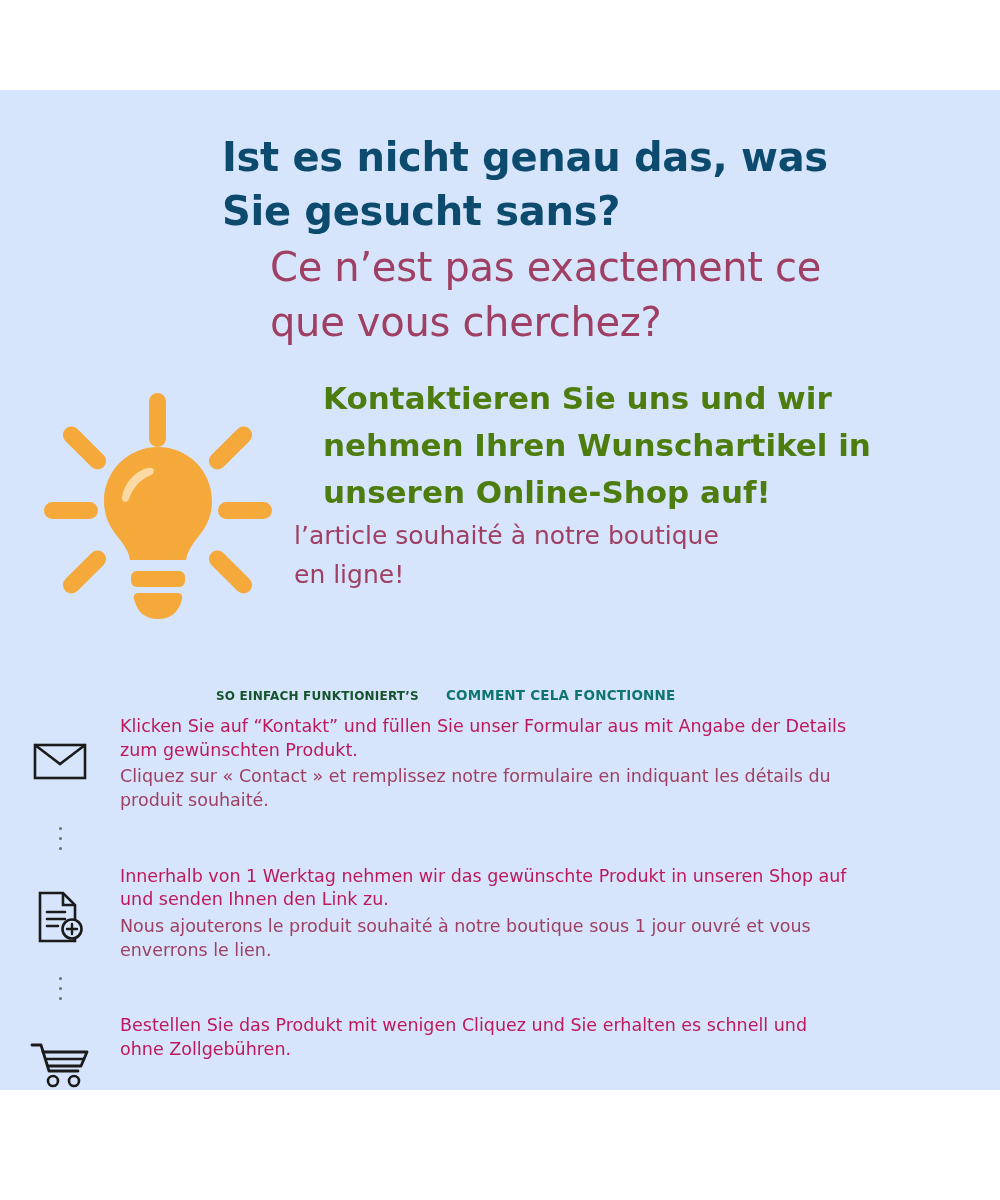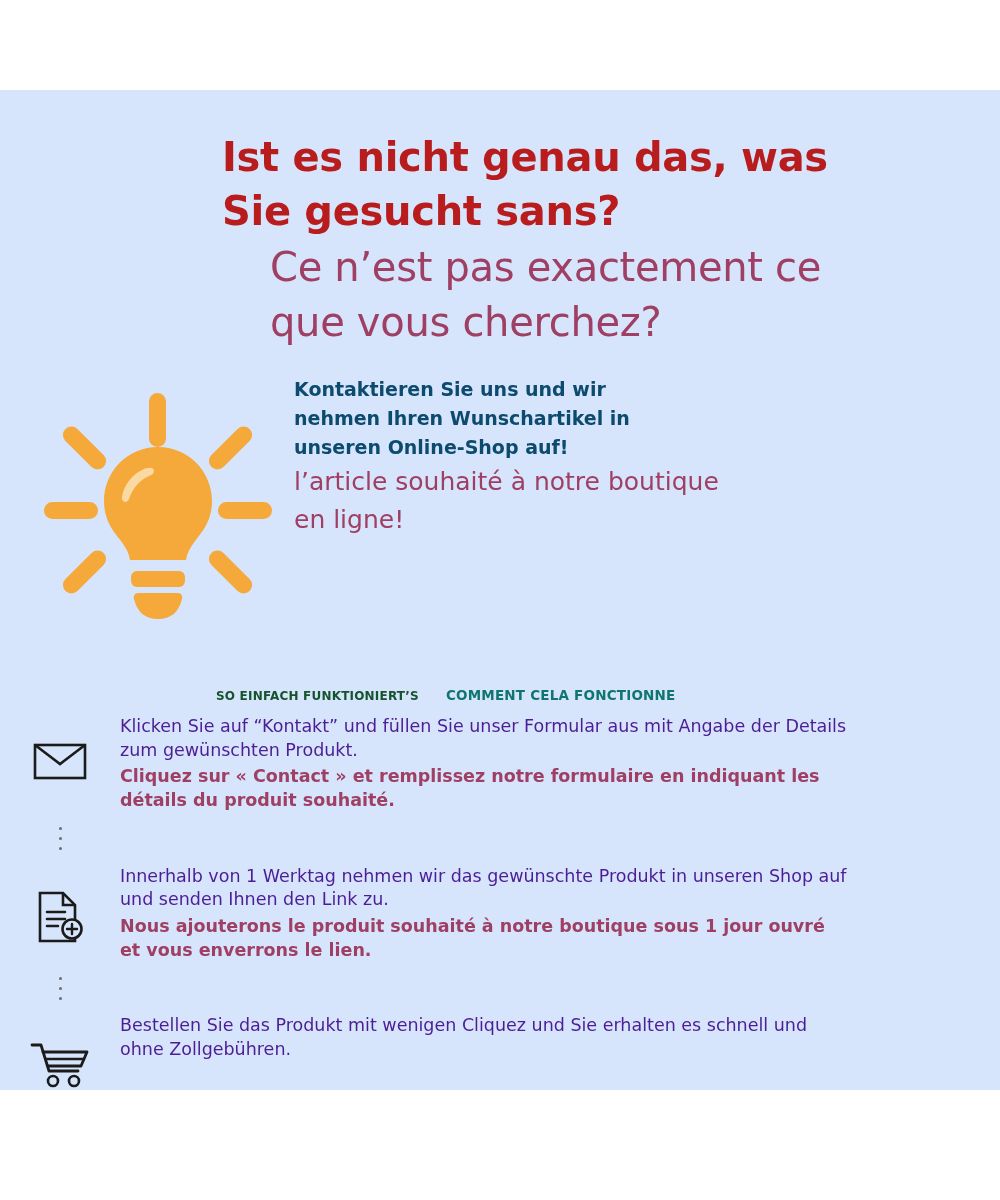--- a/index.html
+++ b/index.html
@@ -26,21 +26,21 @@
   .headline {
     position: absolute;
     left: 222px;
     top: 40px;
     width: 720px;
   }
   .headline .de {
     font-size: 40px;
     font-weight: 700;
     line-height: 1.35;
-    color: #b91c1c;
+    color: #0c4a6e;
     letter-spacing: -0.3px;
   }
   .headline .fr {
     font-size: 40px;
     font-weight: 400;
     line-height: 1.38;
     color: #9e3f63;
     letter-spacing: -0.3px;
     margin-top: 2px;
     margin-left: 48px;
@@ -59,24 +59,25 @@
     width: 240px;
     height: 250px;
   }
   .intro-text {
     position: absolute;
     left: 294px;
     top: 0px;
     width: 660px;
   }
   .intro-text .de {
-    font-size: 19px;
+    font-size: 31px;
     font-weight: 700;
     line-height: 1.52;
-    color: #0c4a6e;
+    color: #4d7c0f;
+    margin-left: 29px;
   }
   .intro-text .fr {
     font-size: 25px;
     font-weight: 400;
     line-height: 1.55;
     color: #9e3f63;
     margin-top: 1px;
   }
   
   .steps-head {
@@ -117,25 +118,25 @@
     padding-top: 26px;
   }
   .step-body {
     padding-left: 0px;
     width: 730px;
   }
   .step-body .de {
     font-size: 17.5px;
     font-weight: 400;
     line-height: 1.35;
-    color: #4c1d95;
+    color: #be185d;
   }
   .step-body .fr {
     font-size: 17.5px;
-    font-weight: 700;
+    font-weight: 400;
     line-height: 1.38;
     color: #9e3f63;
     margin-top: 2px;
   }
   .dots {
     height: 52px;
     width: 120px;
     display: flex;
     flex-direction: column;
     align-items: center;

